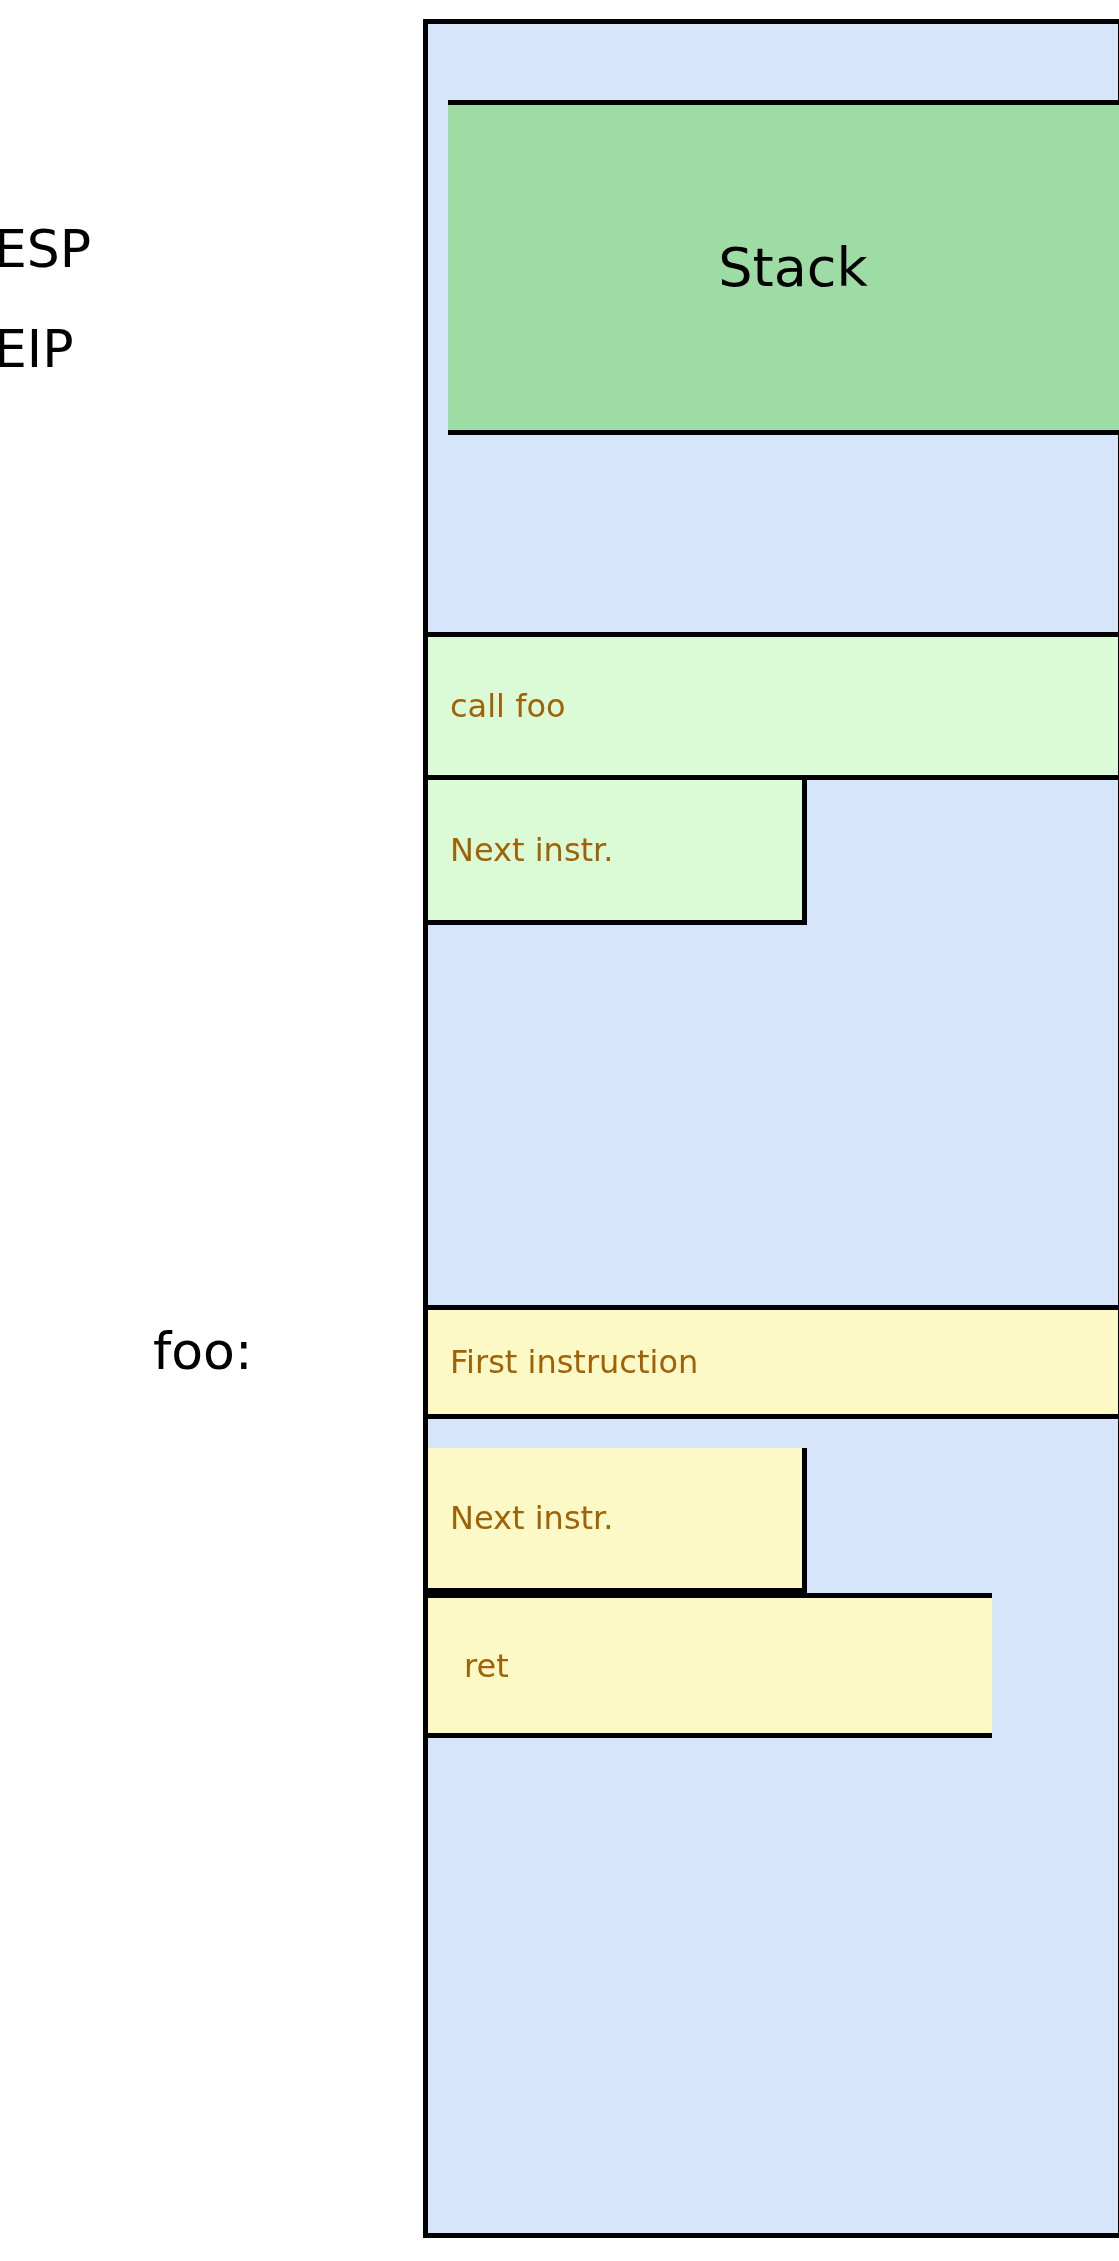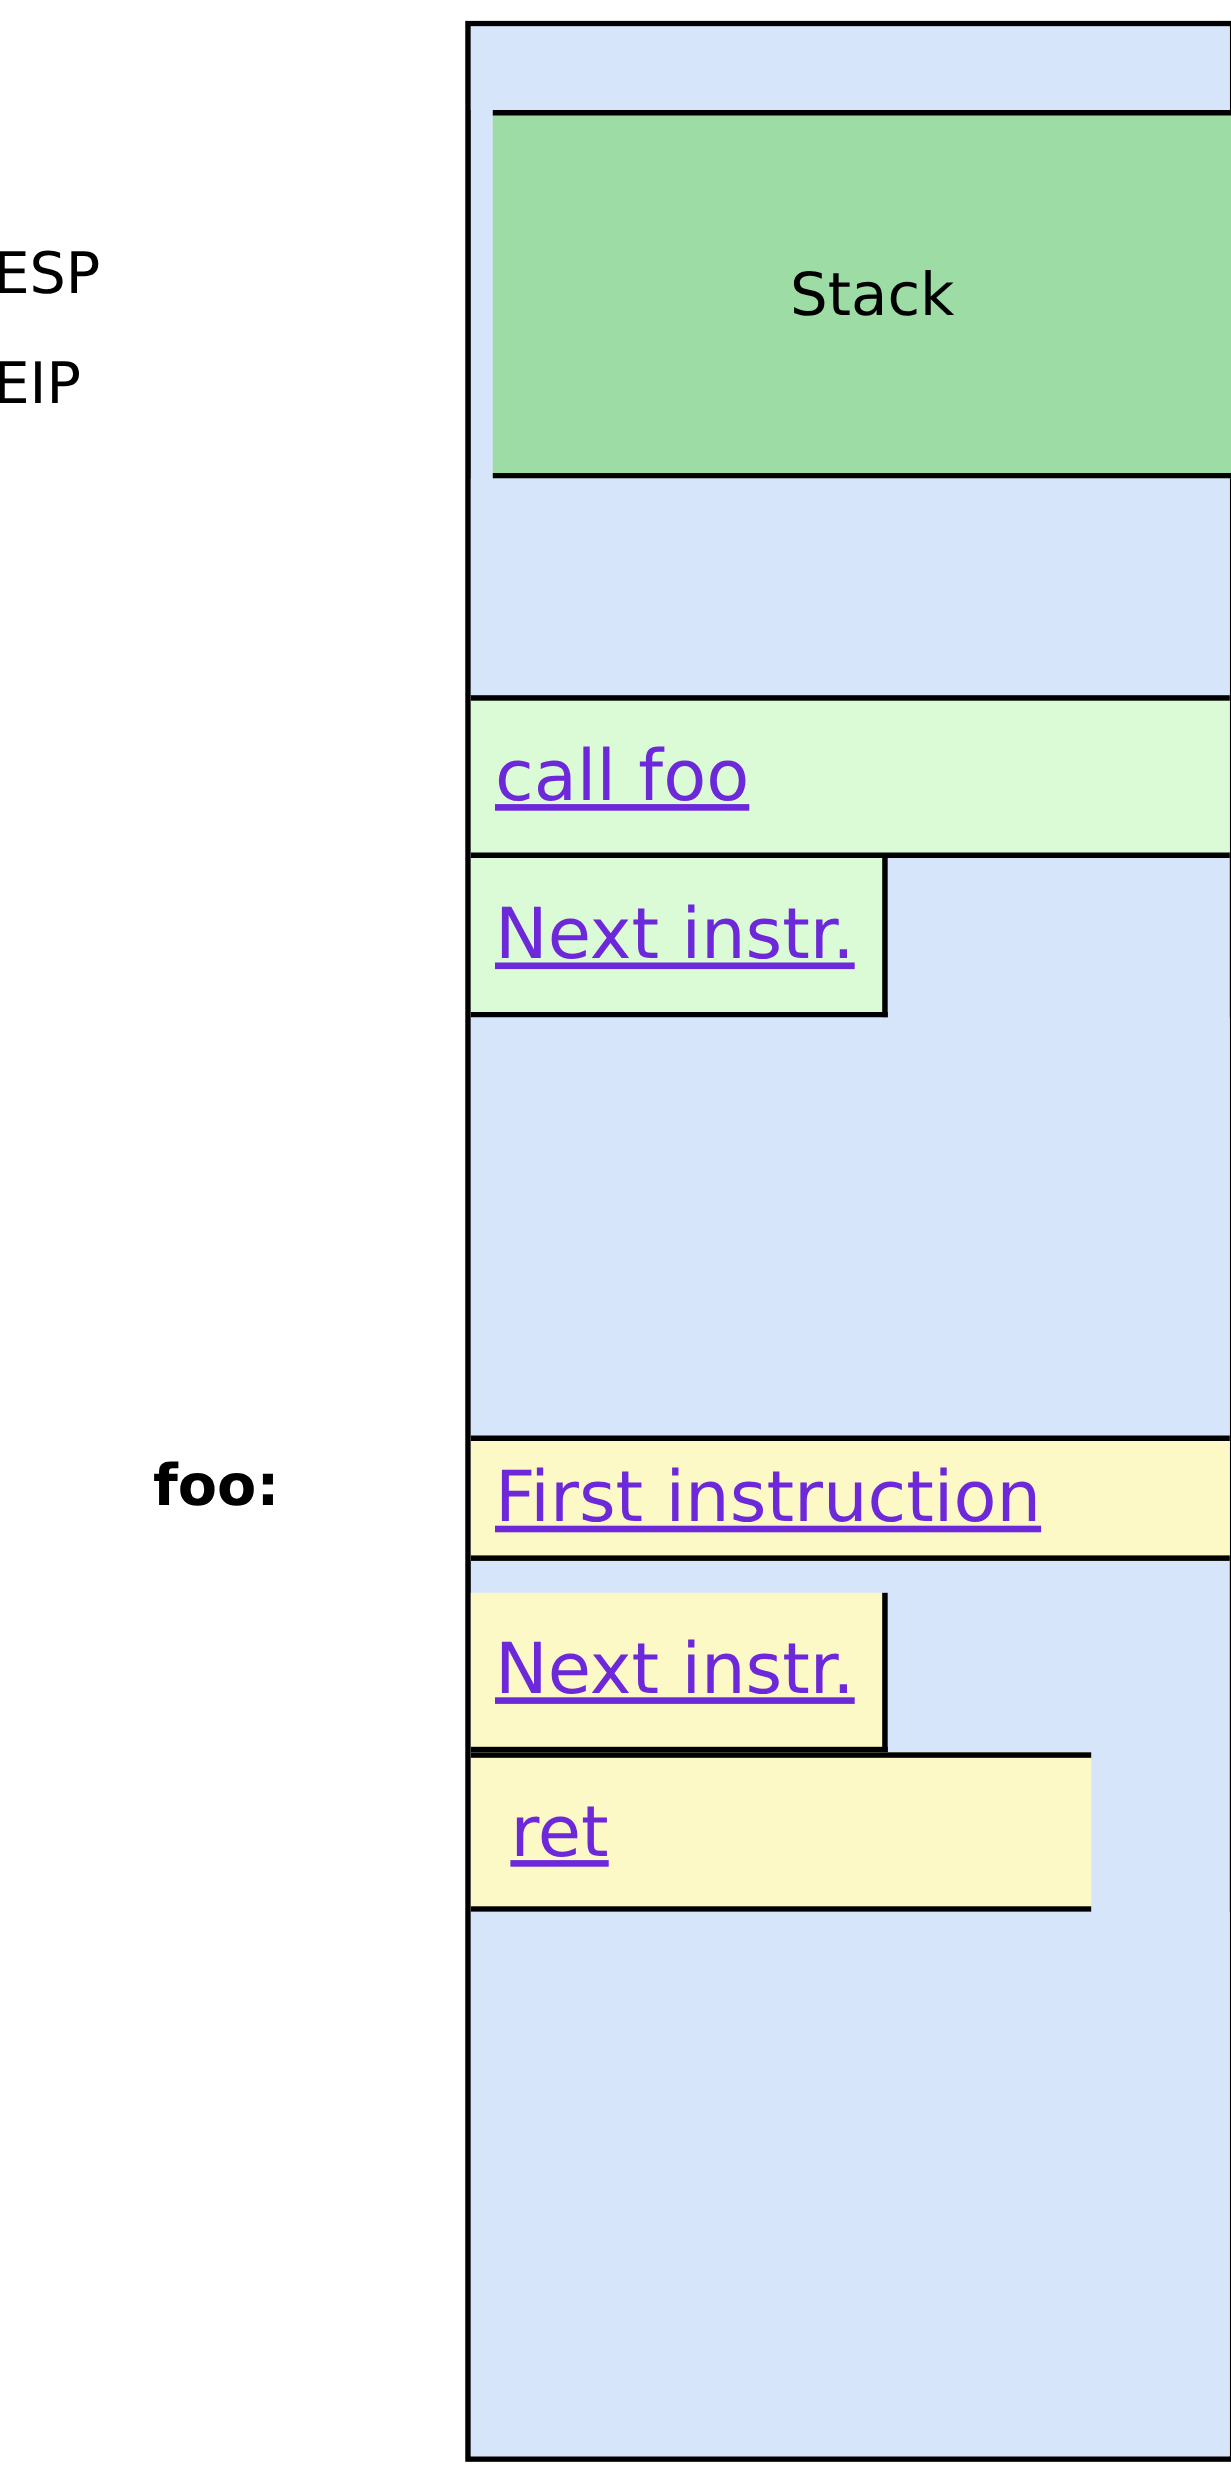--- a/index.html
+++ b/index.html
@@ -20,21 +20,21 @@
   .reg-label {
     position: absolute;
     font-size: 52px;
     line-height: 1;
     color: #000;
     white-space: nowrap;
     letter-spacing: 0px;
   }
   #label-esp { left: -6px;  top: 223px; }
   #label-eip { left: -6px;  top: 323px; }
-  #label-foo { left: 139px; top: 1325px; font-weight: 700; }
+  #label-foo { left: 153px; top: 1325px; font-weight: 400; }
 
   
   #memory-column {
     position: absolute;
     left: 423px;
     top: 19px;
     width: 700px;          
     height: 2219px;
     box-sizing: border-box;
     border: 5px solid #000000;
@@ -75,25 +75,24 @@
     border-top: 5px solid #000;
     border-bottom: 5px solid #000;
   }
   .row-code-yellow-partial {
     background: #fdf9c6;
     border-bottom: 5px solid #000;
     border-right: 5px solid #000;
   }
 
   .row-text {
-    font-size: 64px;
+    font-size: 32px;
     line-height: 1;
-    color: #6d28d9;
+    color: #a16207;
     white-space: nowrap;
-    text-decoration: underline;
   }
   .pad-normal { padding-left: 22px; }
   .pad-indent { padding-left: 36px; }
   .center-text {
     font-size: 54px;
     line-height: 1;
     color: #000;
     white-space: nowrap;
   }
 </style>

